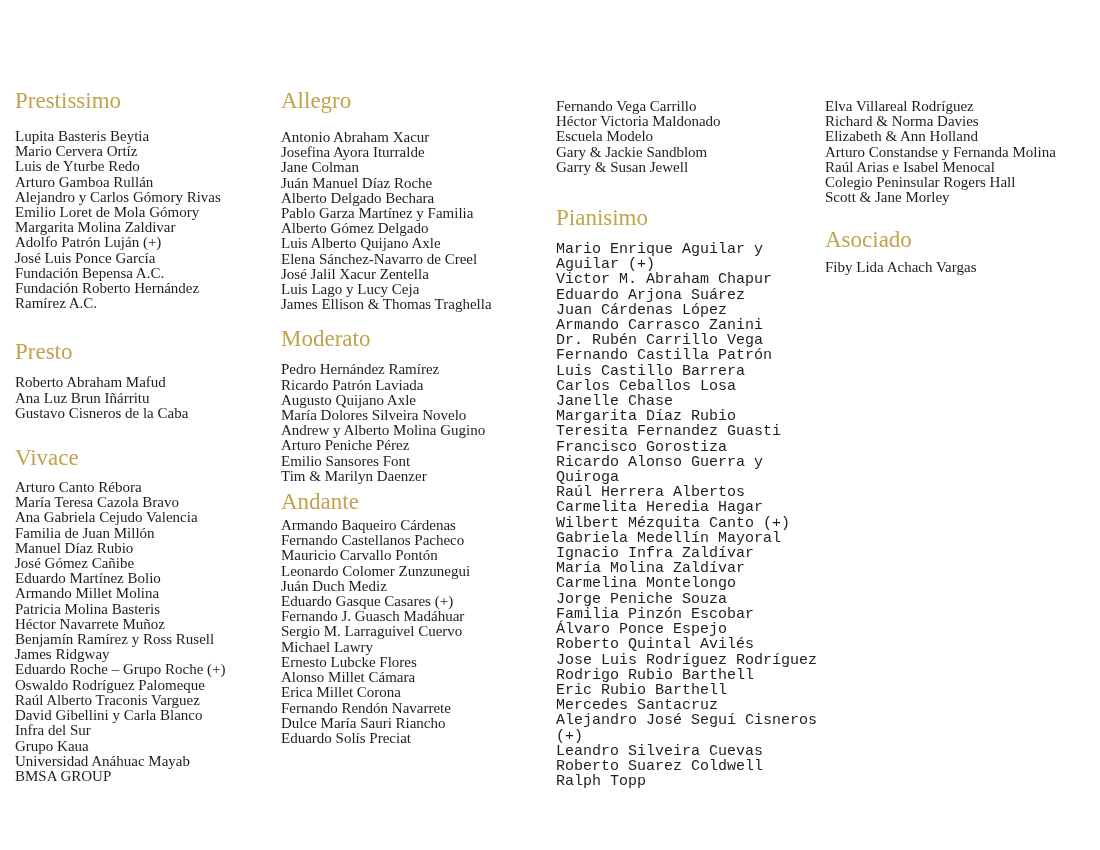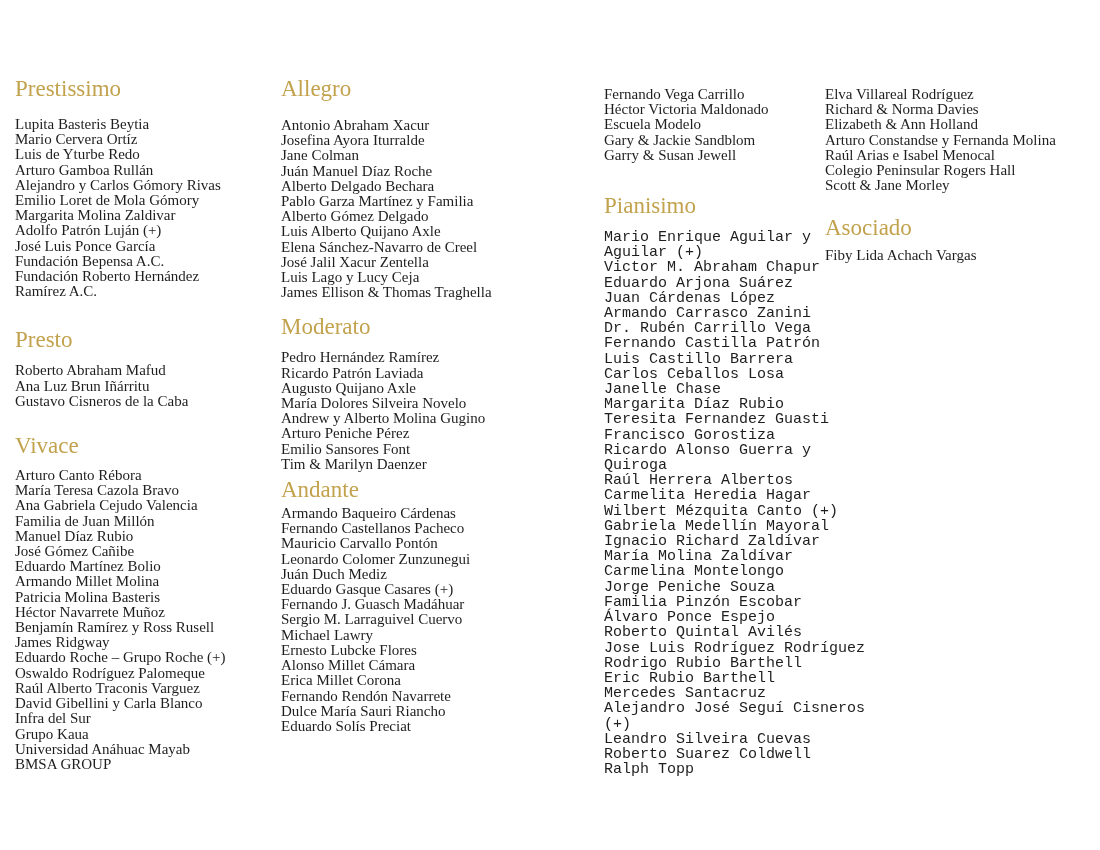--- a/index.html
+++ b/index.html
@@ -10,24 +10,24 @@
   *{margin:0;padding:0;box-sizing:border-box;}
   html,body{width:1100px;height:850px;}
   body{
     background:var(--page-bg);
     font-family:"Liberation Serif","DejaVu Serif",serif;
     color:var(--text-color);
     position:relative;
     overflow:hidden;
   }
   .page{position:relative;width:1100px;height:850px;}
-  .column{position:absolute;top:0;}
+  .column{position:absolute;top:12px;}
   .col1{left:15px;width:228px;}
   .col2{left:281px;width:262px;}
-  .col3{left:556px;width:262px;margin-left:48px;}
+  .col3{left:556px;width:262px;}
   .col4{left:825px;width:270px;}
   h2.section-heading{
     font-family:"Liberation Serif","DejaVu Serif",serif;
     font-weight:400;
     font-size:23px;
     line-height:30px;
     color:var(--heading-color);
   }
   ul.names{list-style:none;}
   ul.names li{
@@ -182,21 +182,21 @@
           <li>Carlos Ceballos Losa</li>
           <li>Janelle Chase</li>
           <li>Margarita Díaz Rubio</li>
           <li>Teresita Fernandez Guasti</li>
           <li>Francisco Gorostiza</li>
           <li>Ricardo Alonso Guerra y Quiroga</li>
           <li>Raúl Herrera Albertos</li>
           <li>Carmelita Heredia Hagar</li>
           <li>Wilbert Mézquita Canto (+)</li>
           <li>Gabriela Medellín Mayoral</li>
-          <li>Ignacio Richard Zaldívar</li>
+          <li>Ignacio Infra Zaldívar</li>
           <li>María Molina Zaldívar</li>
           <li>Carmelina Montelongo</li>
           <li>Jorge Peniche Souza</li>
           <li>Familia Pinzón Escobar</li>
           <li>Álvaro Ponce Espejo</li>
           <li>Roberto Quintal Avilés</li>
           <li>Jose Luis Rodríguez Rodríguez</li>
           <li>Rodrigo Rubio Barthell</li>
           <li>Eric Rubio Barthell</li>
           <li>Mercedes Santacruz</li>

